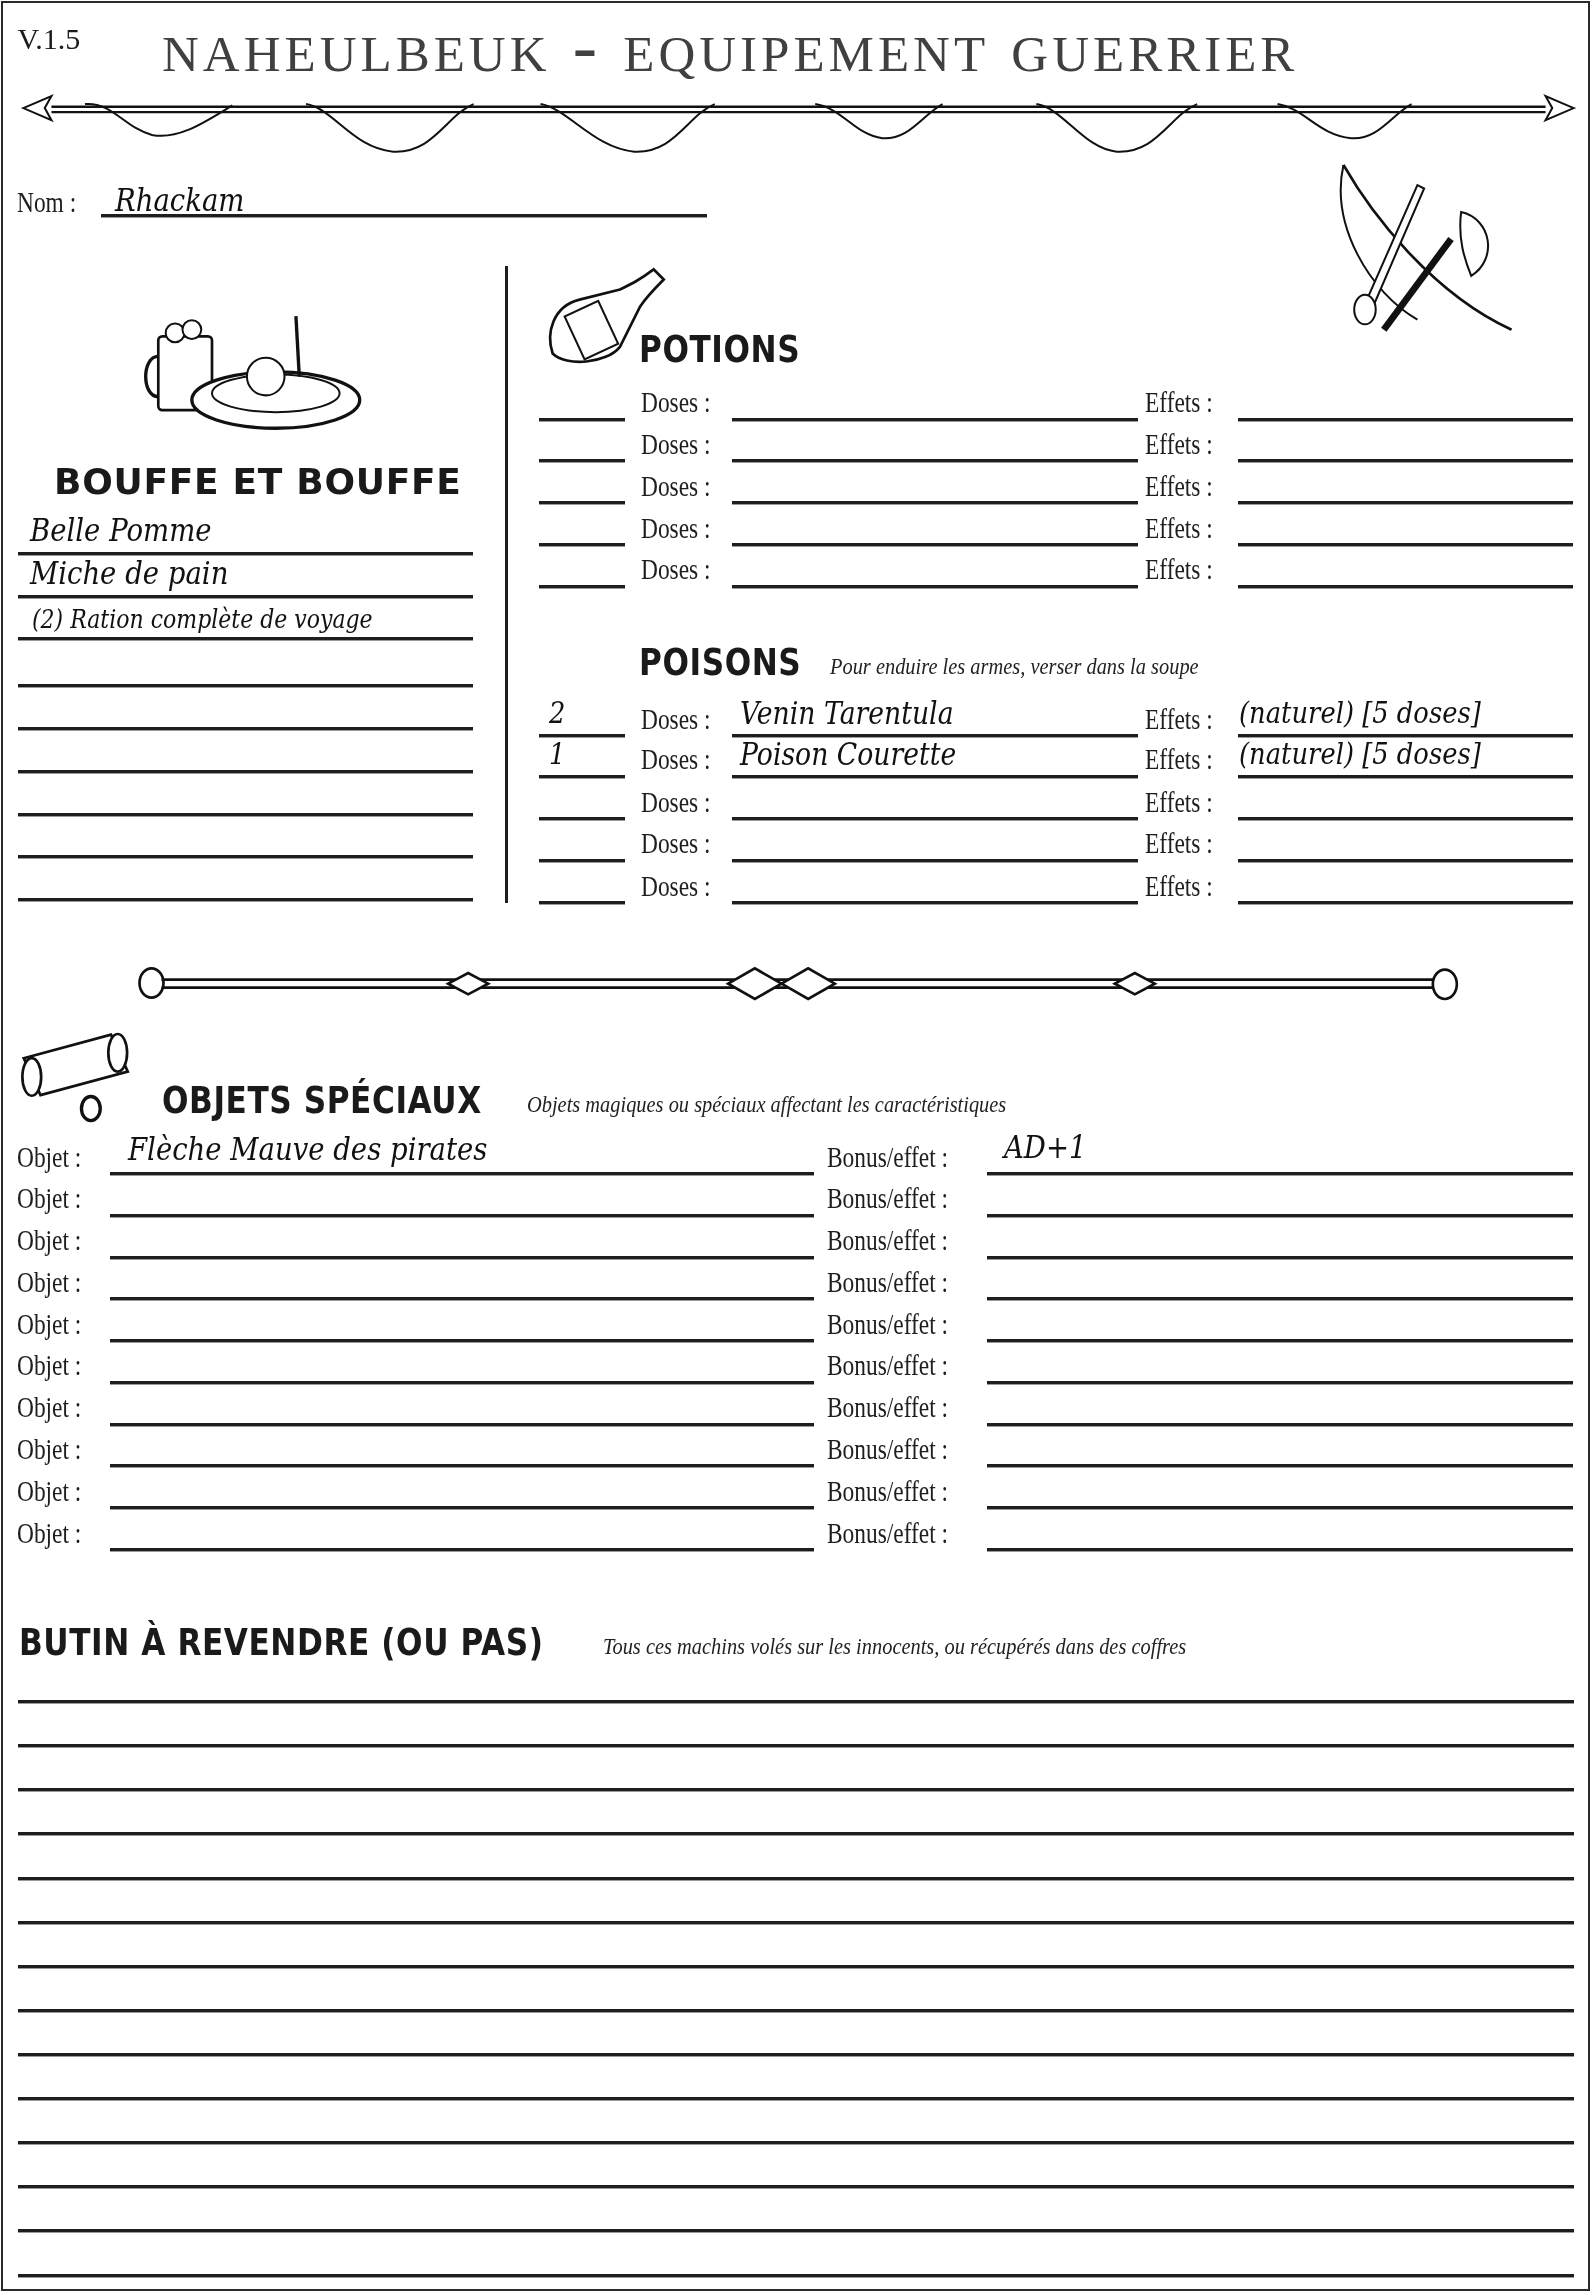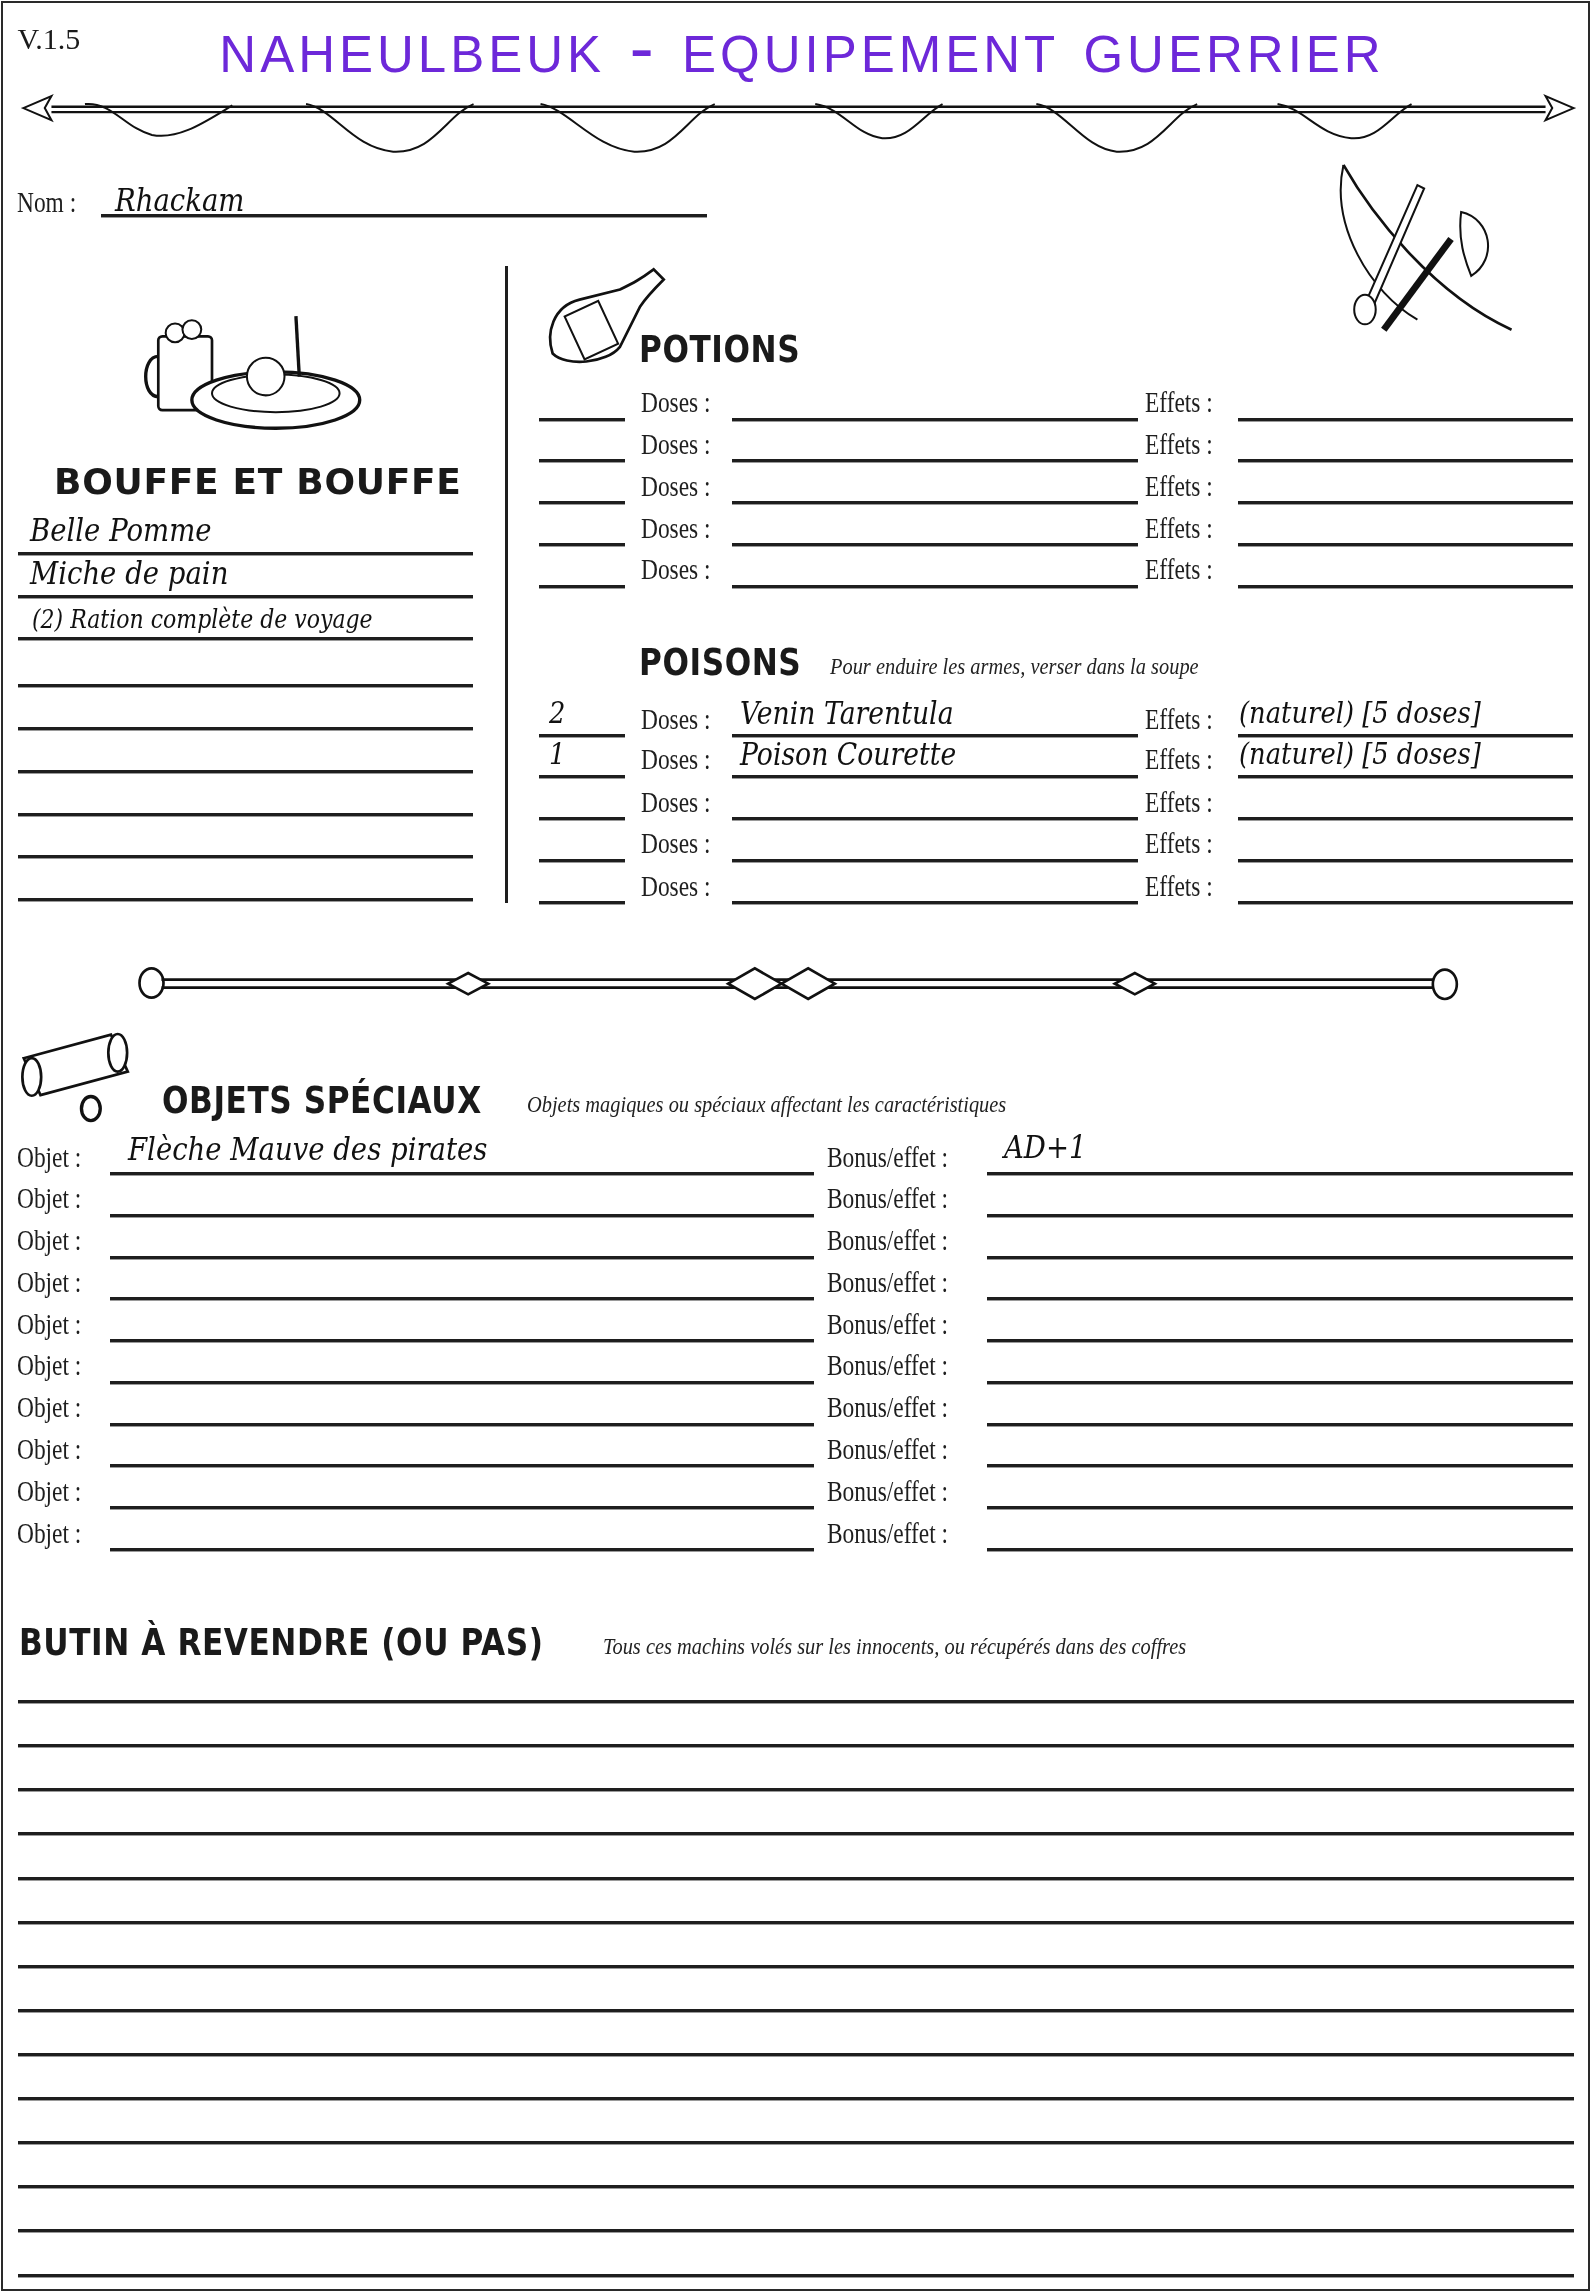--- a/index.html
+++ b/index.html
@@ -2,23 +2,23 @@
 <html style="font-size:10.8px"><head>
 <meta charset="utf-8">
 <style>
   html, body { margin: 0; padding: 0; background: #ffffff; }
   body { width: 1594px; height: 2295px; position: relative; overflow: hidden;
          font-family: "Liberation Serif", serif; color: #1a1a1a; }
   .frame { position: absolute; left: 1.3px; top: 1.3px; width: 1589px; height: 2290px;
            border: 2px solid #2a2a2a; box-sizing: border-box; }
   .abs { position: absolute; text-align: right; }
   .version { left: 17.5px; top: 21.6px; font-size: 30px; font-family: "Liberation Serif", serif; }
-  .title { left: 162px; top: 5.4px; width: 1280px; text-align: center; font-size: 73px;
-           font-family: Liberation Sans, sans-serif; font-weight: normal; letter-spacing: 4px;
-           color: #6d28d9; text-transform: lowercase; font-variant: small-caps; }
+  .title { left: 162px; top: 5.4px; width: 1280px; text-align: left; font-size: 73px;
+           font-family: Liberation Serif, serif; font-weight: normal; letter-spacing: 4px;
+           color: #404040; text-transform: lowercase; font-variant: small-caps; }
   .rule { position: absolute; height: 4px; background: #1e1e1e; border-bottom: 1.3px solid #9a9a9a; box-sizing: border-box; }
   .label { position: absolute; font-size: 30px; font-family: "Liberation Serif", serif; color: #1e1e1e;
            transform: scaleX(0.78); transform-origin: left center; white-space: nowrap; }
   .hand { position: absolute; font-family: "DejaVu Serif", serif; font-style: italic; color: #111;
           white-space: nowrap; transform: scaleX(0.86); transform-origin: left bottom; }
   .section-title { position: absolute; font-family: "DejaVu Sans", sans-serif; font-weight: bold;
                    font-size: 38px; color: #1a1a1a; white-space: nowrap; letter-spacing: 0.7px; }
   .section-title.cond { transform: scaleX(0.82); transform-origin: left bottom; }
   .subtitle { position: absolute; font-family: "Liberation Serif", serif; font-style: italic; font-size: 24px;
               color: #222; white-space: nowrap; transform: scaleX(0.85); transform-origin: left bottom; }

